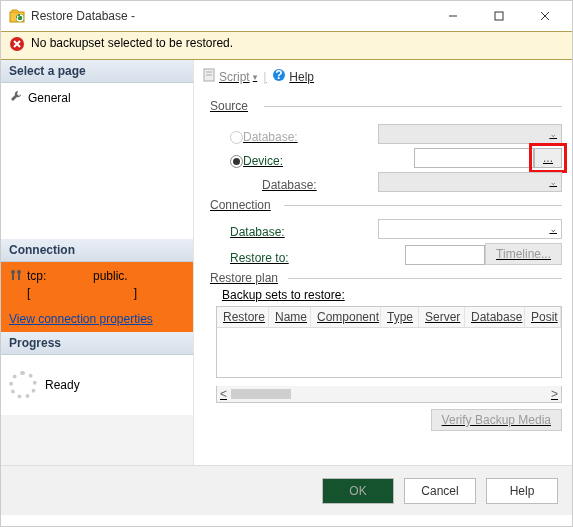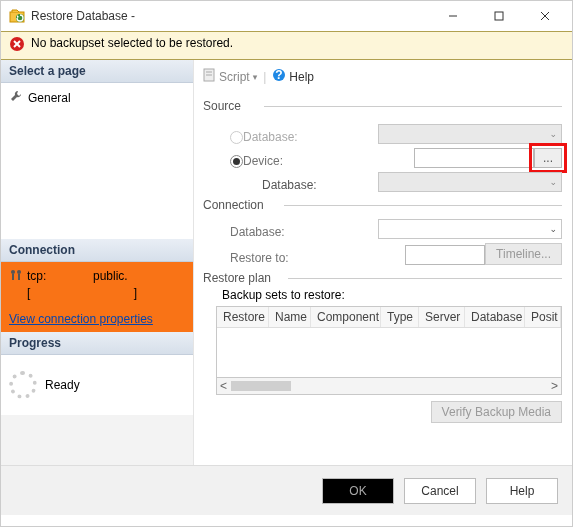--- a/index.html
+++ b/index.html
@@ -13,45 +13,45 @@
   .sidebar { width: 200px; background: #f3f3f3; display: flex; flex-direction: column; border-right: 1px solid #e4e4e4; }
   .sb-head { background: linear-gradient(#e9eef5,#d6dfea); padding: 4px 8px; font-weight: bold; color: #2b3e59; border-bottom: 1px solid #c4cedb; }
   .sb-body { background: #fff; flex: 0 0 auto; padding: 4px 8px; }
   .sb-item { display: flex; align-items: center; gap: 5px; padding: 2px 0; }
   .sb-spacer { flex:1; background:#f3f3f3; }
   .conn-body { background:#f97316; padding: 6px 8px; font-size: 12px; }
   .conn-line { white-space: pre; line-height: 1.4; }
   .link { color: #0645ad; text-decoration: underline; cursor: pointer; display: inline-block; margin-top: 10px; }
   .progress-body { background:#fff; padding: 8px; display: flex; align-items: center; gap: 8px; height: 60px;}
   .spinner { width: 28px; height: 28px; border: 4px dotted #ccc; border-radius: 50%; }
-  .content { flex: 1; padding: 6px 10px 12px 8px; position: relative; }
+  .content { flex: 1; padding: 6px 10px 12px 8px; position: relative; text-decoration: underline; }
   .toolbar { display: flex; align-items: center; gap: 6px; padding: 2px 0 8px 0; color: #888; }
   .toolbar .tb-item { display: flex; align-items: center; gap: 3px; }
-  .fieldset-title { color: #555; margin: 6px 0 2px 1px; }
+  .fieldset-title { color: #555; margin: 6px 0 2px 8px; }
   .fieldset-rule { border-top: 1px solid #ccc; margin: 0 0 8px 0; margin-left: 62px; position: relative; top: -9px; }
   .row { display: flex; align-items: flex-end; margin: 4px 0 4px 28px; gap: 0; }
-  .row .lab { width: 110px; color: #737373; }
+  .row .lab { width: 110px; color: #14532d; }
   .row .lab.disabled { color: #aaa; }
   .txt { height: 20px; border: 1px solid #b8b8b8; background: #fff; width: 120px; }
   .combo { height: 20px; border: 1px solid #c8c8c8; background: #e9e9e9; width: 184px; display:flex; align-items:center; justify-content:flex-end; padding-right:4px; color:#888;}
   .combo.white { background:#fff; }
   .btn-ellipsis { width: 28px; height: 20px; border: 1px solid #b8b8b8; background: #eee; text-align: center; line-height: 16px; color:#555;}
   .highlight { outline: 3px solid #e11; outline-offset: 2px; }
   .dest-rule { border-top: 1px solid #ccc; margin-left: 82px; position: relative; top: -9px; }
   .plan-rule { border-top: 1px solid #ccc; margin-left: 86px; position: relative; top: -9px; }
   .btn-disabled { height: 22px; border: 1px solid #ccc; background: #eaeaea; color: #9a9a9a; padding: 0 10px; }
-  .table { border: 1px solid #c8c8c8; margin: 4px 0 0 14px; height: 72px; overflow: hidden; }
+  .table { border: 1px solid #c8c8c8; margin: 4px 0 8px 14px; height: 72px; overflow: hidden; }
   .thead { display: flex; background: #f7f7f7; border-bottom: 1px solid #ddd; }
   .th { padding: 3px 6px; border-right: 1px solid #e4e4e4; color: #444; white-space: nowrap; }
   .hscroll { display:flex; align-items:center; justify-content:space-between; border:1px solid #c8c8c8; border-top:none; margin:0 0 0 14px; height:17px; padding:0 3px; color:#666; background:#f4f4f4;}
   .hscroll .track { flex:1; height:10px; margin:0 4px; position:relative; }
   .hscroll .thumb { position:absolute; left:0; width:60px; height:10px; background:#cfcfcf; }
   .footer { height: 50px; border-top: 1px solid #ddd; background: #f1f1f1; display: flex; align-items: center; justify-content: flex-end; gap: 10px; padding: 0 14px; }
   .fbtn { min-width: 72px; height: 26px; border: 1px solid #bcbcbc; background: #fff; color: #333; }
-  .fbtn.disabled { color: #a8a8a8; background: #000000; }
+  .fbtn.disabled { color: #a8a8a8; background: #14532d; }
   .radio { width:13px; height:13px; border:1px solid #888; border-radius:50%; display:inline-flex; align-items:center; justify-content:center; background:#fff;}
   .radio.disabled { border-color:#ccc; }
   .radio .dot { width:7px; height:7px; background:#333; border-radius:50%; }
 </style>
 </head>
 <body>
 
 <div class="titlebar">
   <span class="app-icon">
     <svg viewBox="0 0 16 16">

